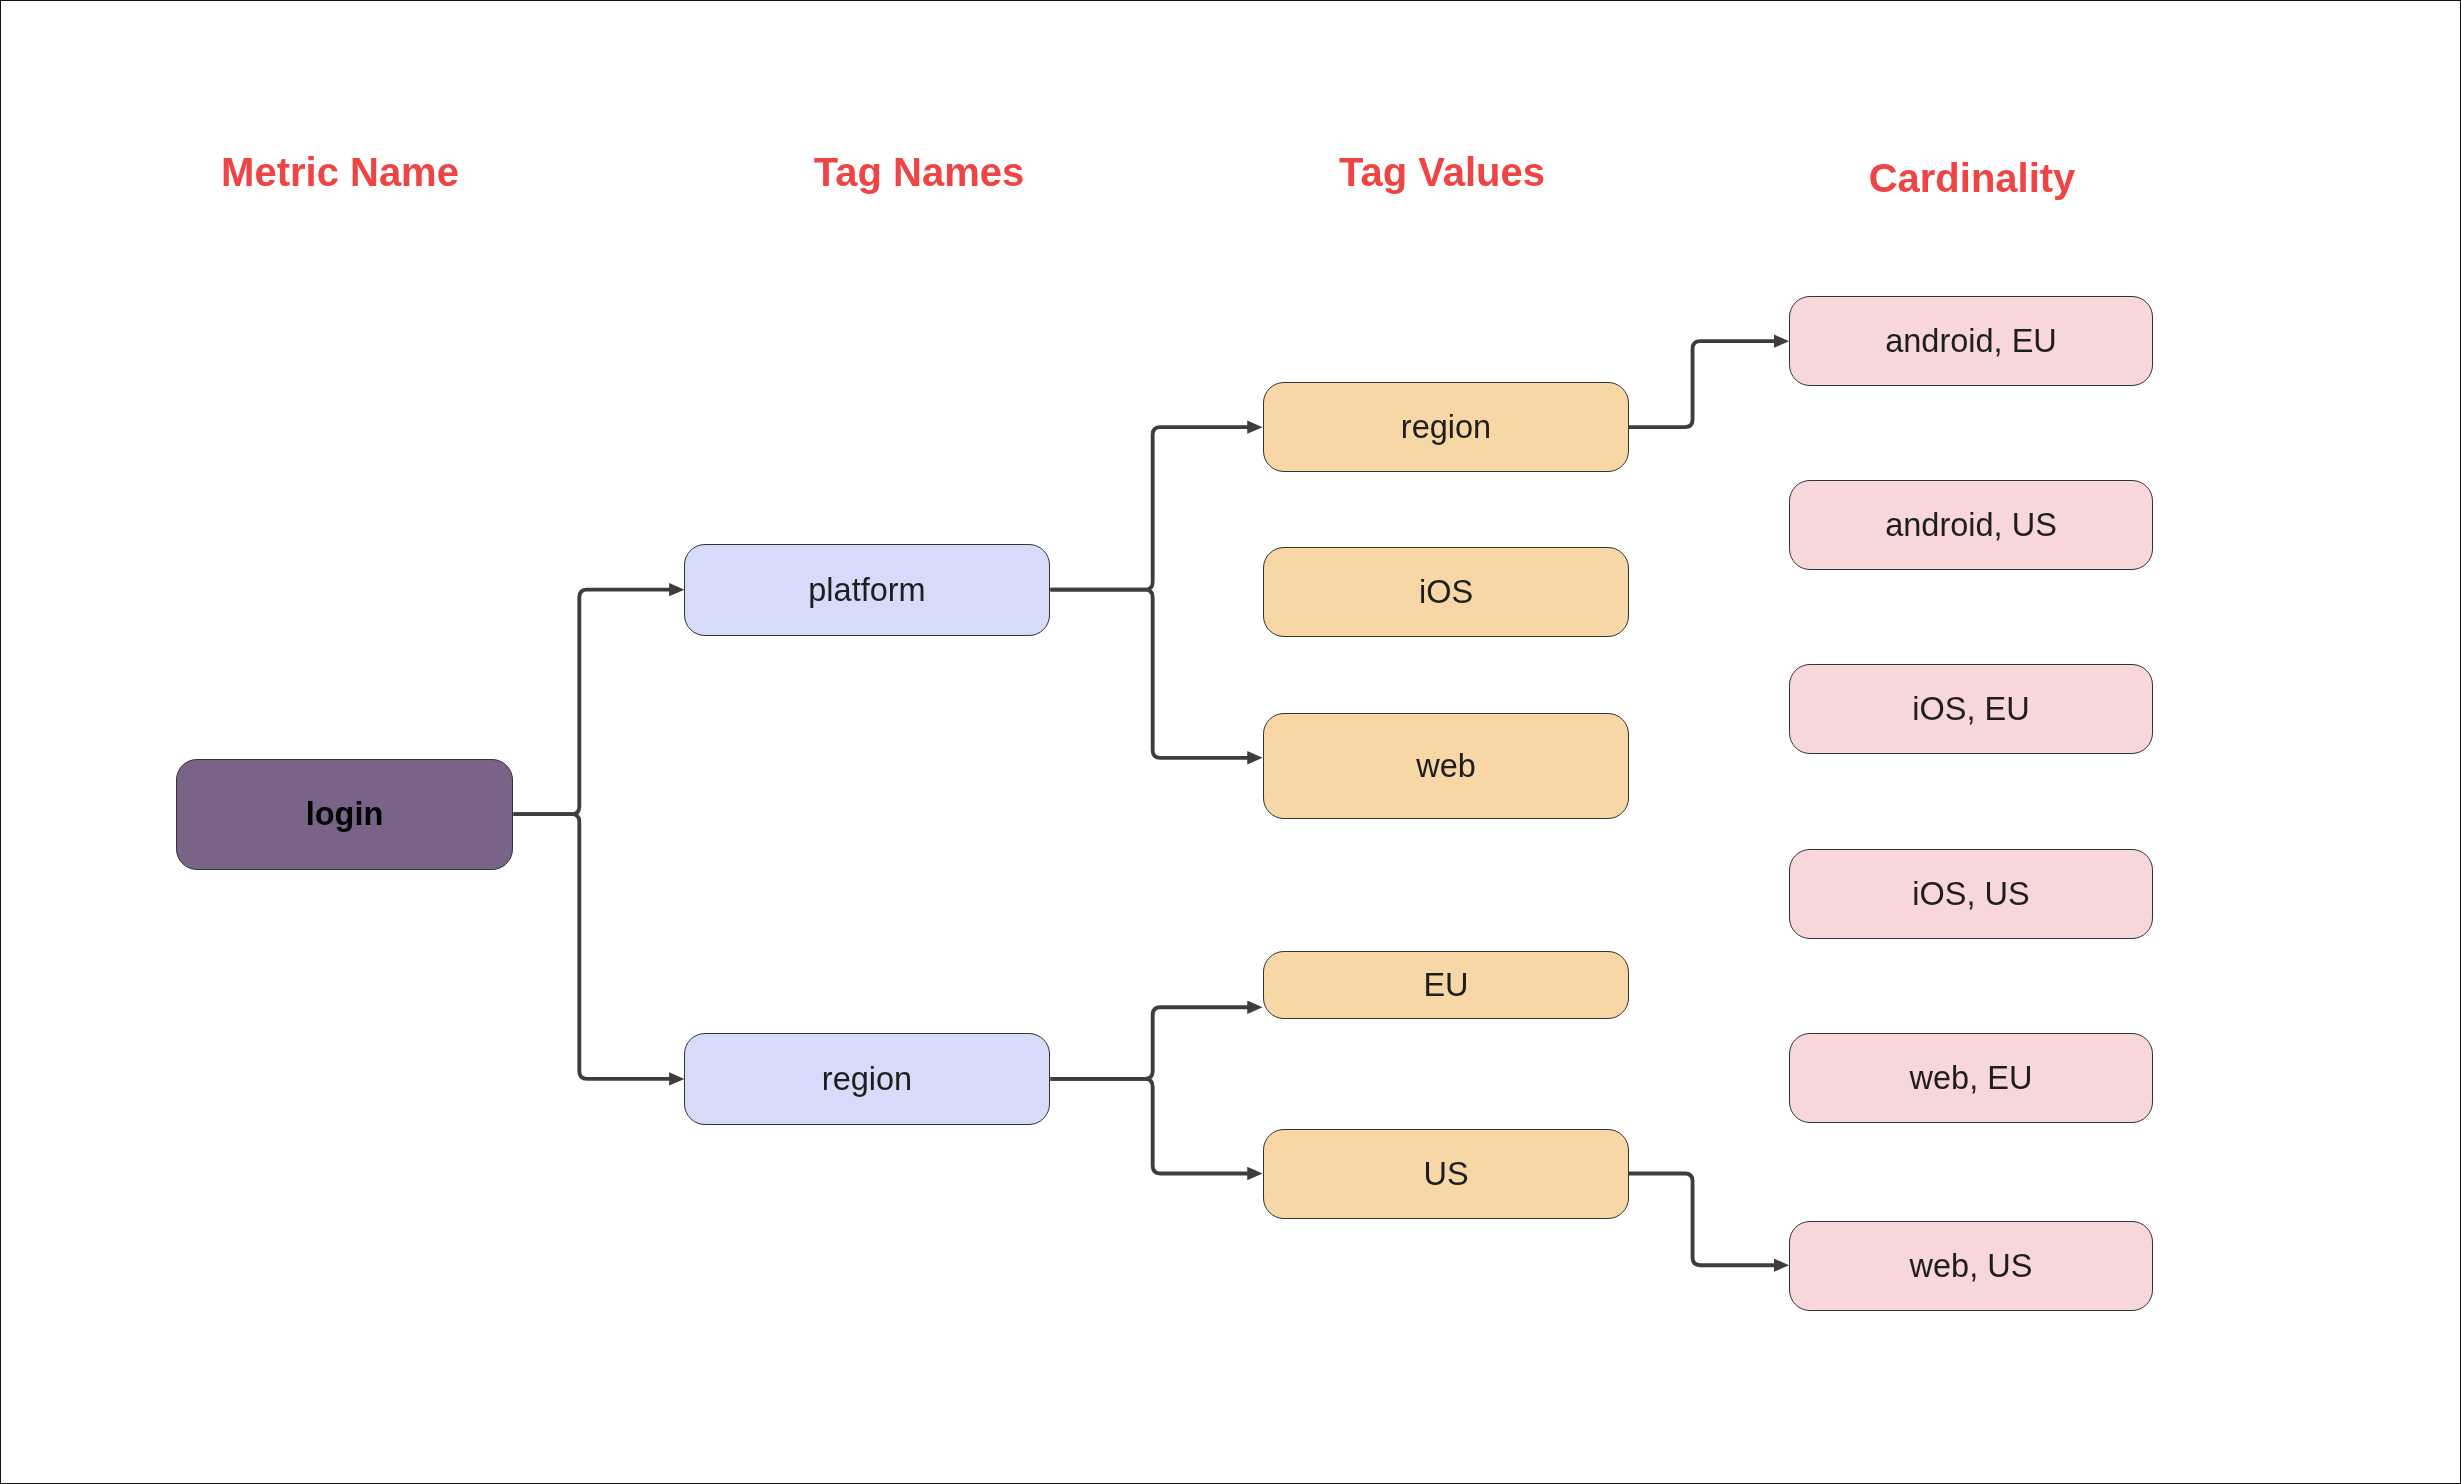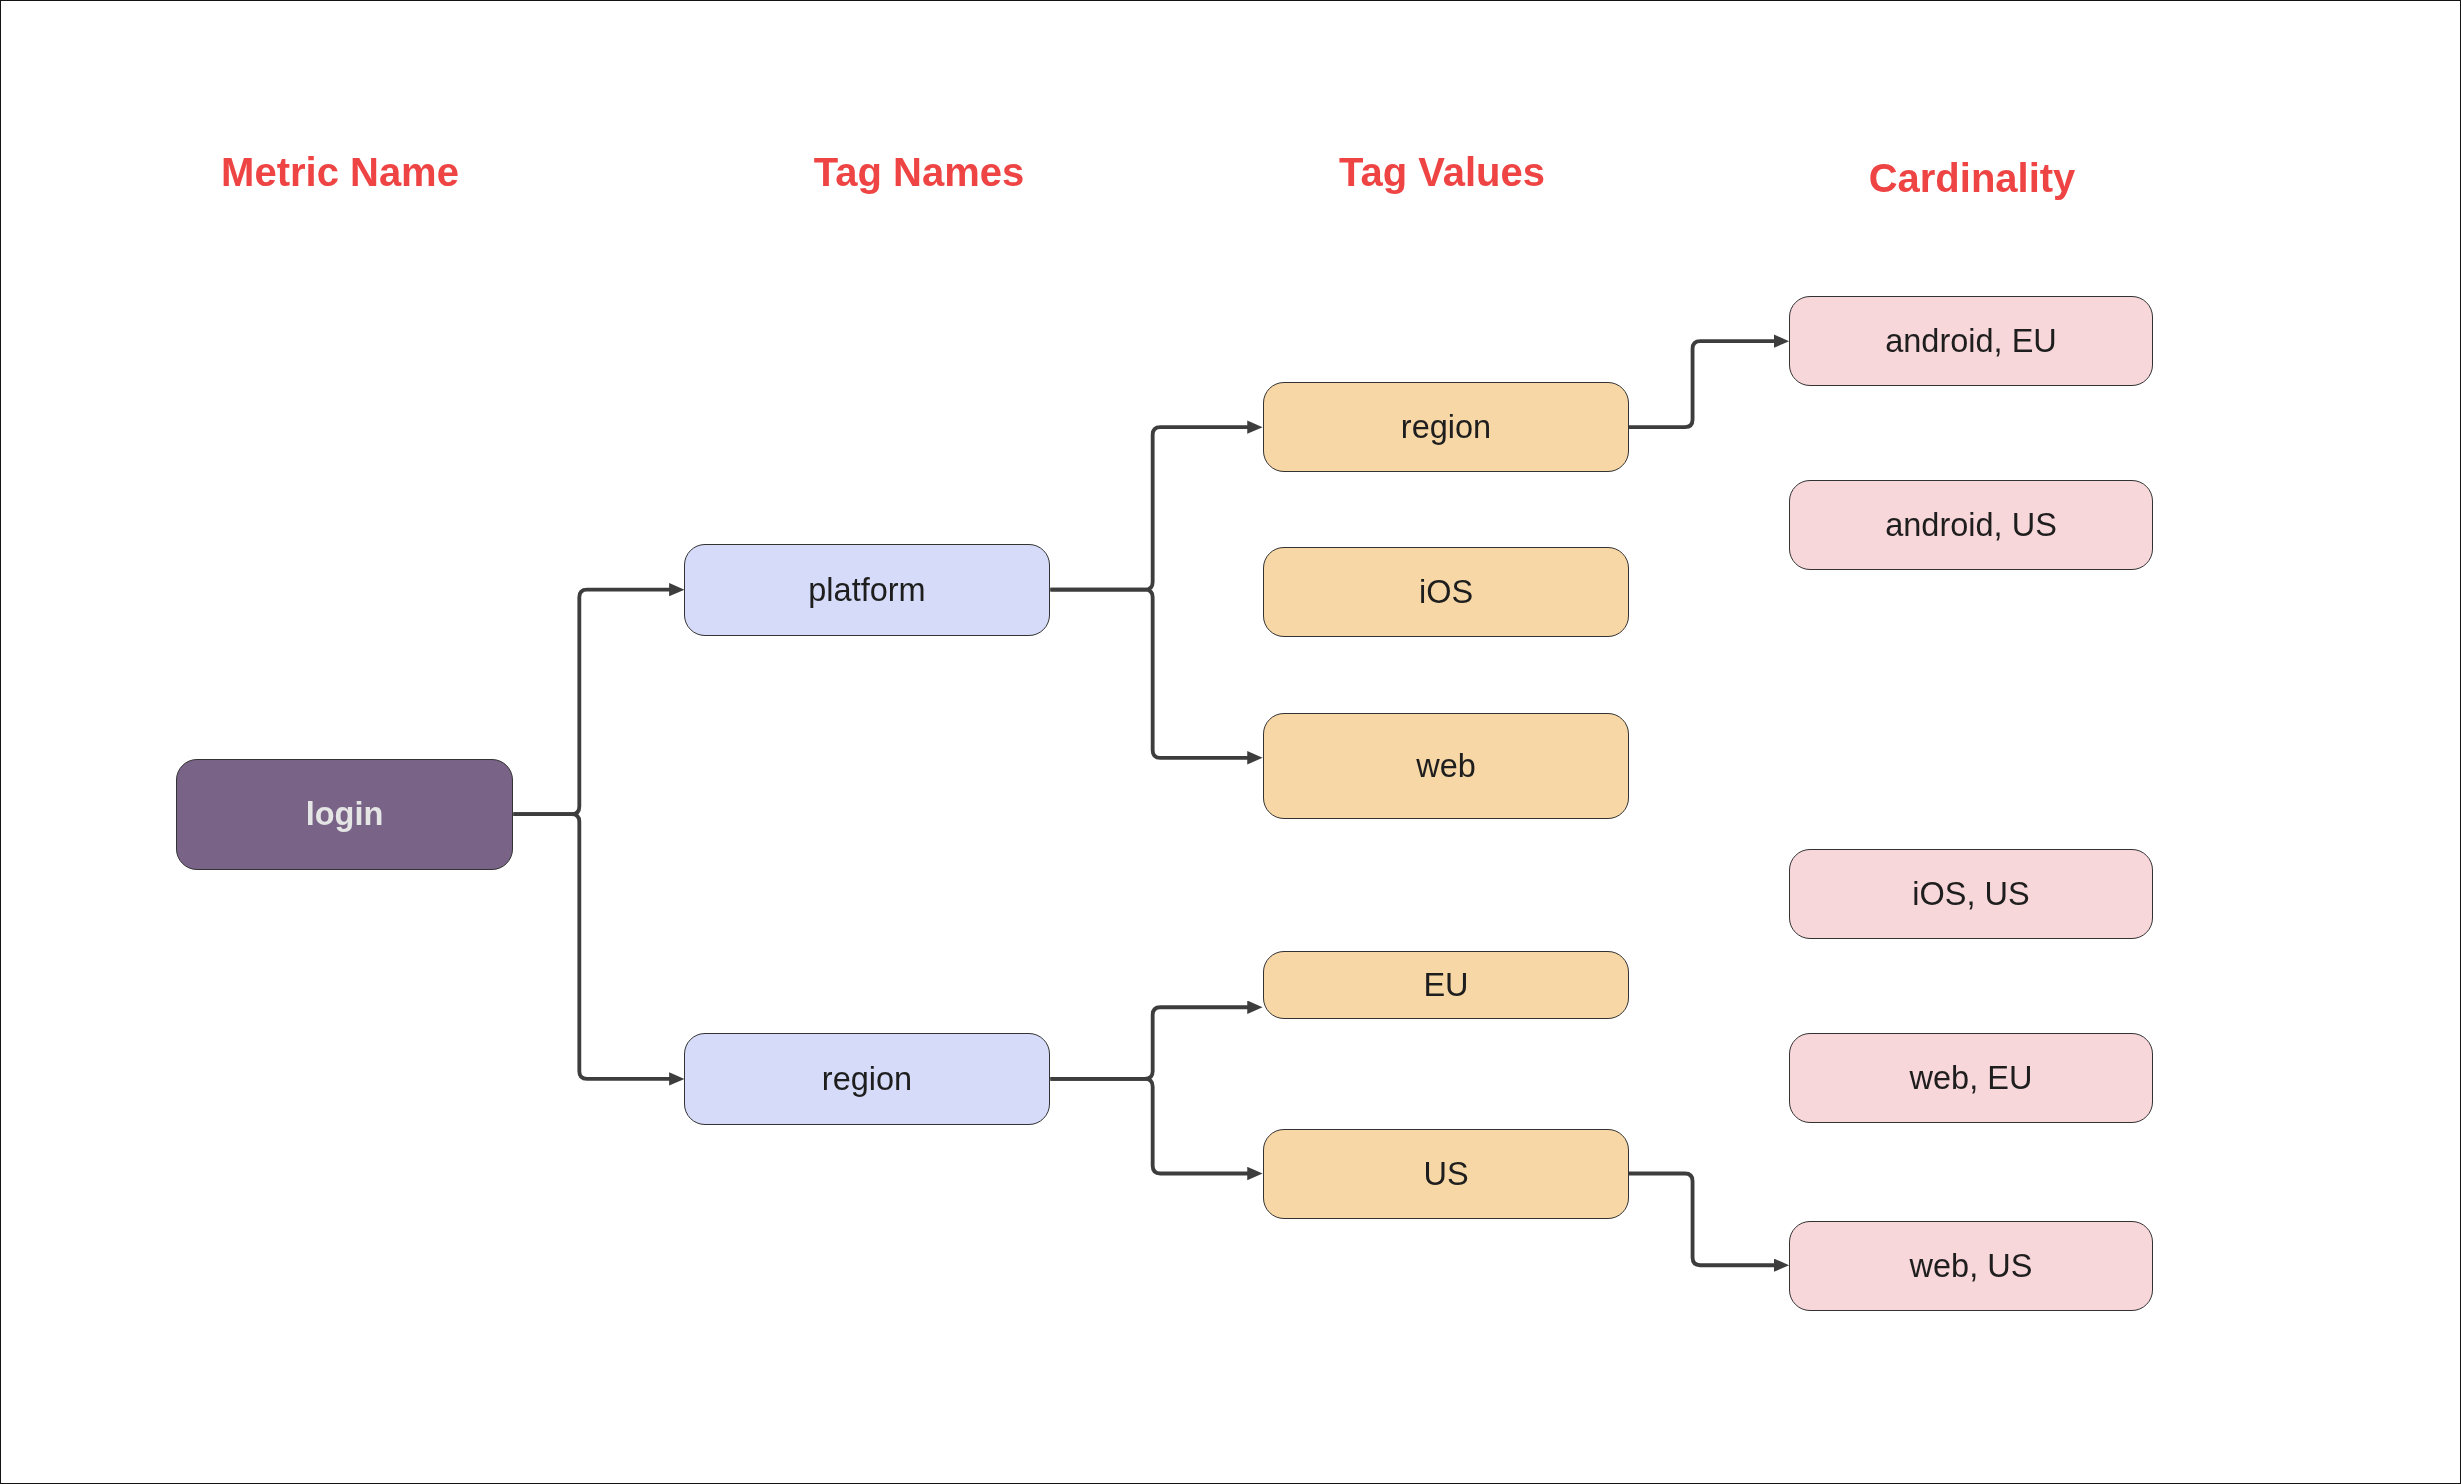--- a/index.html
+++ b/index.html
@@ -25,21 +25,21 @@
     box-sizing:border-box;
     border:1.9px solid #333333;
     border-radius:21px;
     display:flex;
     align-items:center;
     justify-content:center;
     font-size:32.5px;
     color:#1e1e1e;
     white-space:nowrap;
   }
-  .node--metric{background:#796488;color:#e5e5e5;font-weight:700;}
+  .node--metric{background:#796488;color:#000000;font-weight:700;}
   .node--tagname{background:#d5dbf8;}
   .node--tagvalue{background:#f8d7a6;}
   .node--cardinality{background:#f8d7da;}
   #edges{position:absolute;left:0;top:0;width:2461px;height:1484px;pointer-events:none;}
   #edges path.edge{fill:none;stroke:#3d3d3d;stroke-width:4;}
 </style>
 </head>
 <body>
 
 <div id="canvas">
@@ -71,18 +71,19 @@
   <div class="node node--tagname" style="left:683px;top:1032px;width:366px;height:92px;">region</div>
 
   <div class="node node--tagvalue" style="left:1262px;top:381px;width:366px;height:90px;">region</div>
   <div class="node node--tagvalue" style="left:1262px;top:546px;width:366px;height:90px;">iOS</div>
   <div class="node node--tagvalue" style="left:1262px;top:712px;width:366px;height:106px;">web</div>
   <div class="node node--tagvalue" style="left:1262px;top:950px;width:366px;height:68px;">EU</div>
   <div class="node node--tagvalue" style="left:1262px;top:1128px;width:366px;height:90px;">US</div>
 
   <div class="node node--cardinality" style="left:1788px;top:295px;width:364px;height:90px;">android, EU</div>
   <div class="node node--cardinality" style="left:1788px;top:479px;width:364px;height:90px;">android, US</div>
+  <div class="node node--cardinality" style="left:1788px;top:663px;width:364px;height:90px;">iOS, EU</div>
   <div class="node node--cardinality" style="left:1788px;top:848px;width:364px;height:90px;">iOS, US</div>
   <div class="node node--cardinality" style="left:1788px;top:1032px;width:364px;height:90px;">web, EU</div>
   <div class="node node--cardinality" style="left:1788px;top:1220px;width:364px;height:90px;">web, US</div>
 
 </div>
 
 
 </body></html>

